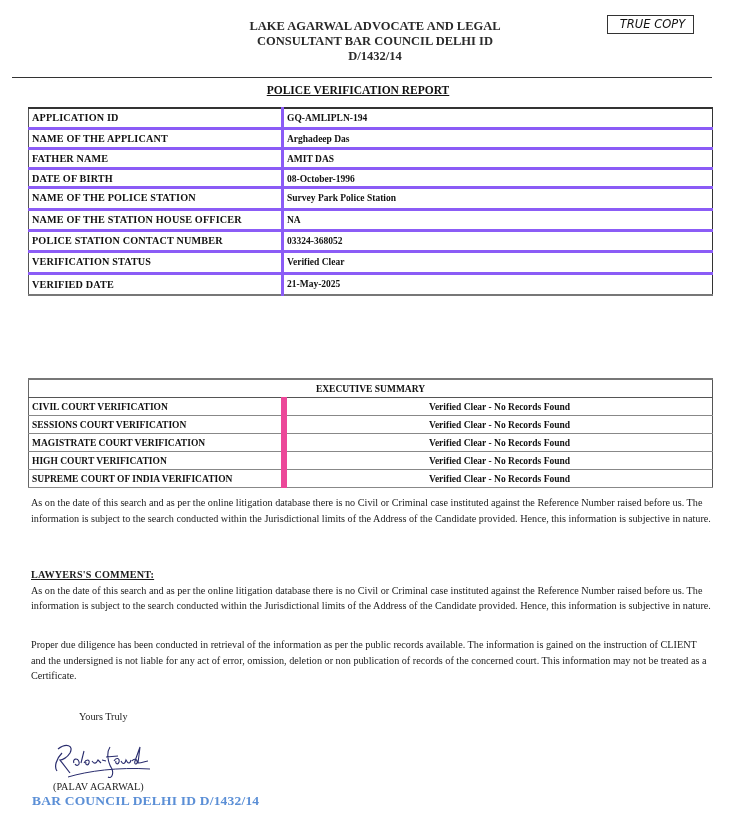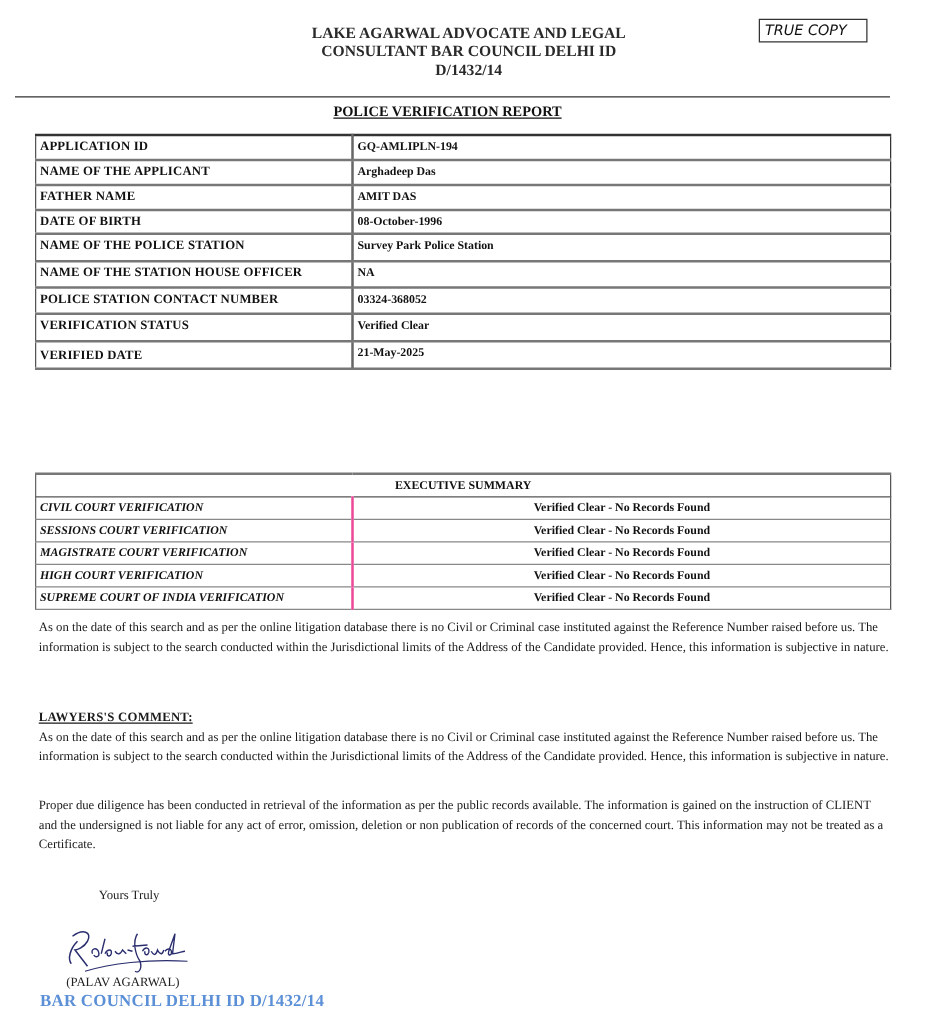--- a/index.html
+++ b/index.html
@@ -33,20 +33,21 @@
       width: 81px;
       height: 17px;
       border: 1.5px solid #333;
       font-family: "DejaVu Sans", "Liberation Sans", sans-serif;
       font-style: italic;
       font-size: 11.5px;
       line-height: 17px;
       padding-left: 4px;
       box-sizing: content-box;
       color: #111;
+      text-align: center;
     }
     .hr {
       position: absolute;
       left: 12px;
       top: 77px;
       width: 700px;
       height: 0;
       border-top: 1.5px solid #333;
     }
     .report-title {
@@ -66,21 +67,21 @@
     table.info {
       position: absolute;
       left: 28px;
       top: 107px;
       width: 685px;
       border-collapse: collapse;
       font-size: 10px;
       font-weight: bold;
     }
     table.info td {
-      border: 1px solid #8b5cf6;
+      border: 3px solid #8b5cf6;
       padding: 2px 3px 0 3px;
       vertical-align: top;
       line-height: 14px;
     }
     table.info td.label {
       width: 246px;
       font-size: 10.2px;
       letter-spacing: 0.15px;
       border-right: 2px solid #666;
     }
@@ -106,21 +107,21 @@
       padding: 1px 3px 0 3px;
       line-height: 15px;
       height: 16px;
     }
     table.summary td.head {
       text-align: center;
       font-size: 9.5px;
       border-top: 2px solid #777;
       border-bottom: 1.5px solid #555;
     }
-    table.summary td.label { width: 246px; border-right: 2px solid #ec4899; font-style: italic; }
+    table.summary td.label { width: 246px; border-right: 6px solid #ec4899; }
     table.summary td.val { text-align: center; }
     table.summary tr td:last-child { border-right: 1.5px solid #555; }
     table.summary tr td:first-child { border-left: 1.5px solid #666; }
     table.summary tr.r-row td { border-bottom: 1.5px solid #888; }
 
     .section {
       position: absolute;
       left: 31px;
       width: 680px;
       font-size: 10.2px;

